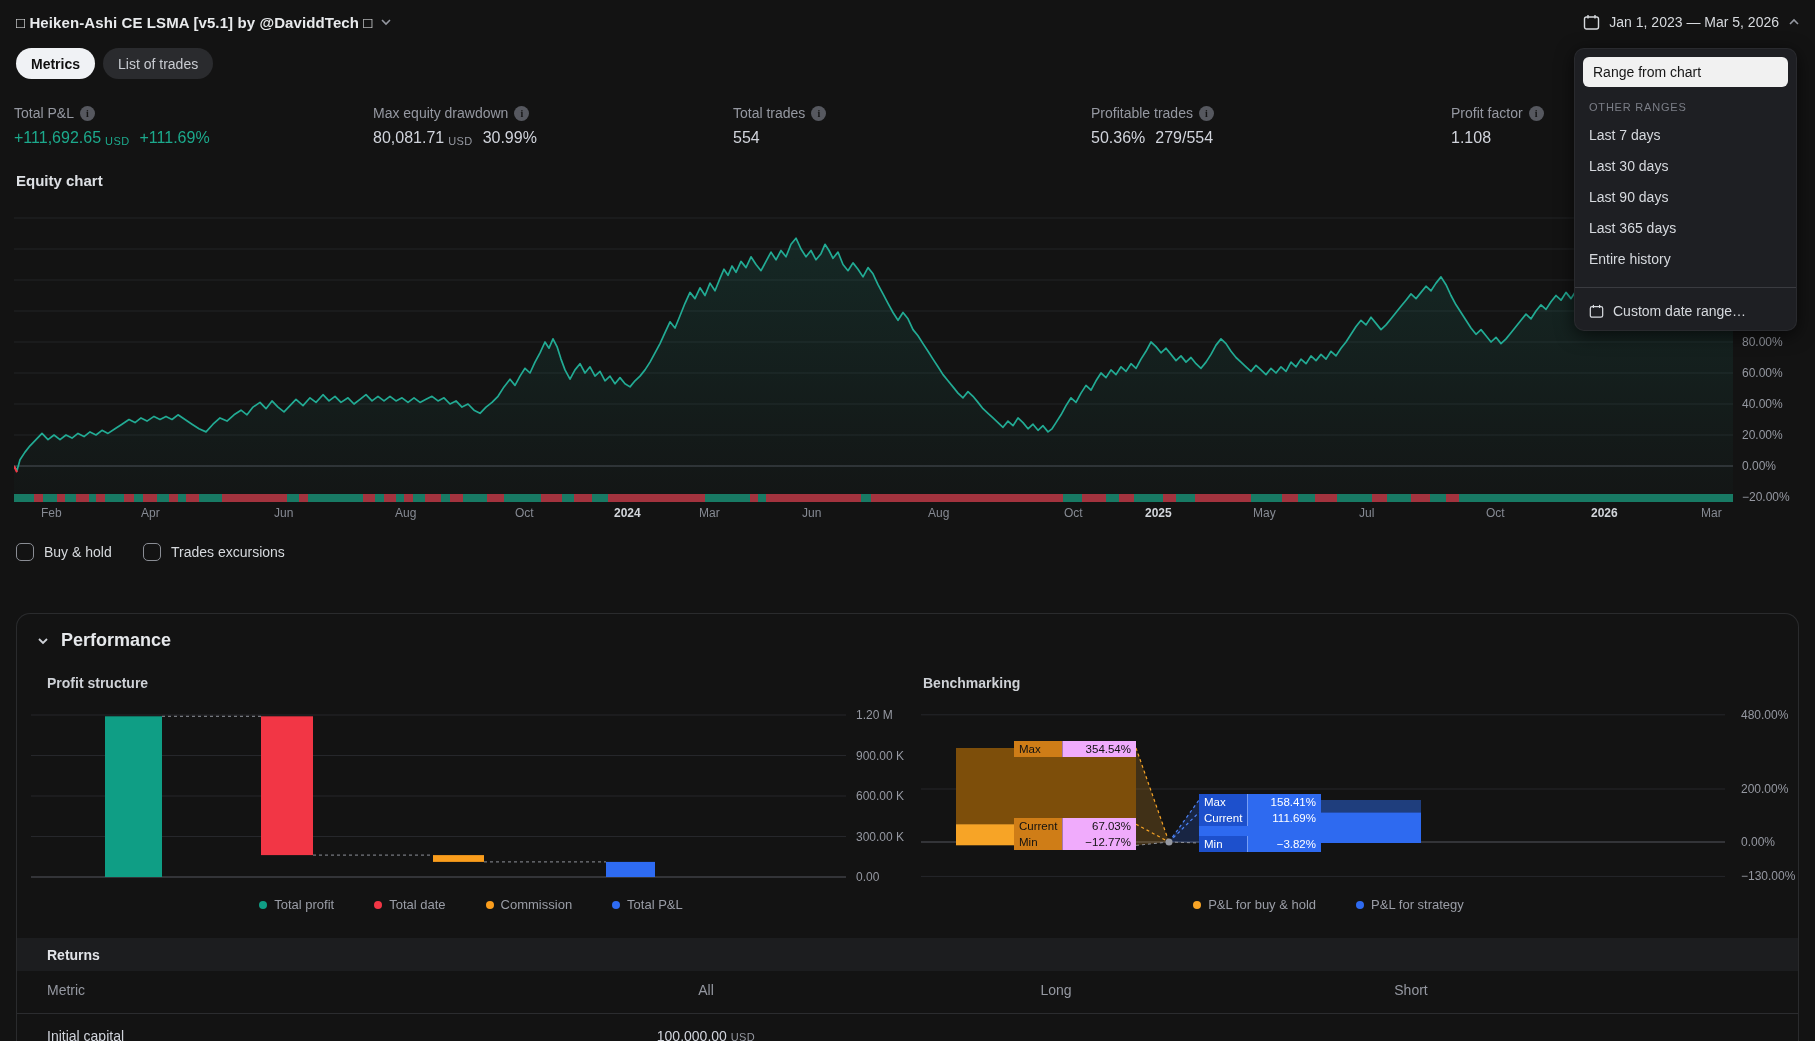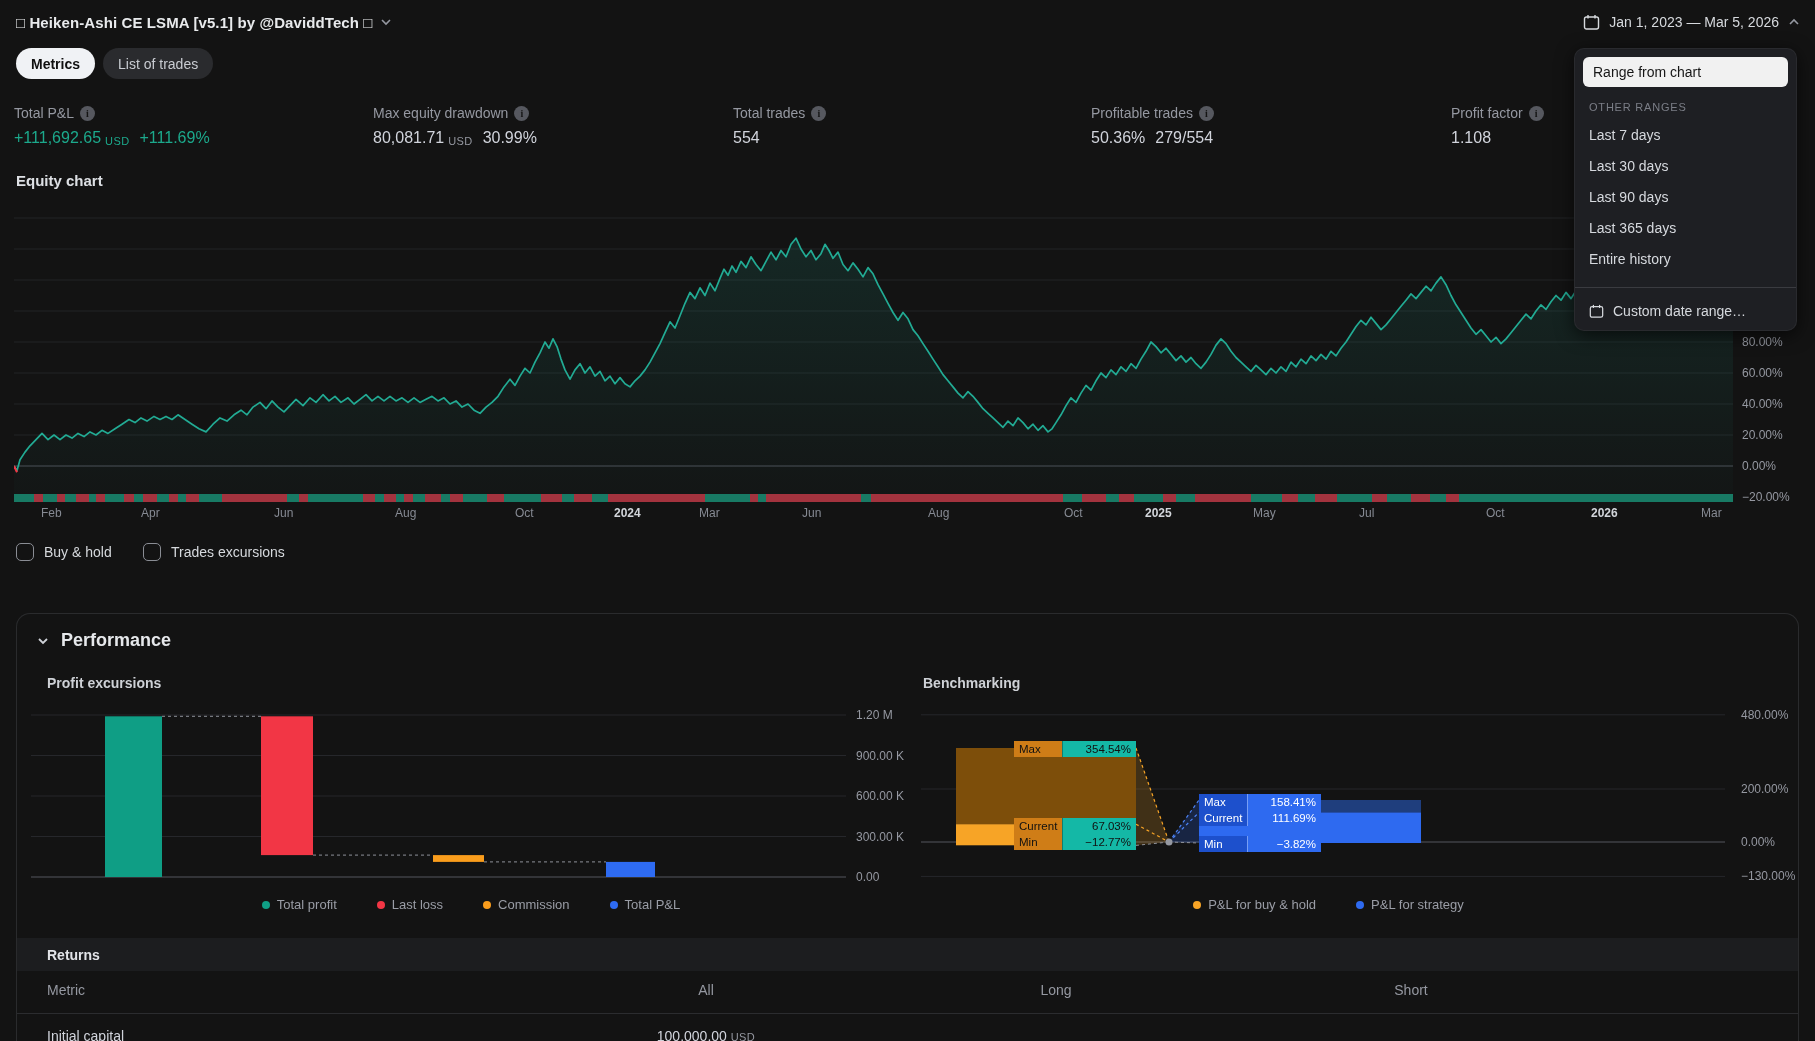--- a/index.html
+++ b/index.html
@@ -71,21 +71,21 @@
   .ptick { position:absolute; font-size:12px; color:#9598a1; white-space:nowrap; }
   .legend { position:absolute; top:283px; display:flex; justify-content:center; gap:40px; }
   .leg-item { display:flex; align-items:center; gap:7px; font-size:13px; color:#9a9da6; }
   .dot { width:8px; height:8px; border-radius:50%; }
 
   
   .bbox { position:absolute; width:122px; height:16px; display:flex; font-size:11.5px; line-height:16px; }
   .bbox .bl { width:48px; padding-left:5px; }
   .bbox .bv { width:74px; text-align:right; padding-right:5px; }
   .bbox.orange .bl { background:#cf7d17; color:#111; }
-  .bbox.orange .bv { background:#14b8a6; color:#111; border-left:1px solid rgba(0,0,0,.3); }
+  .bbox.orange .bv { background:#f0abfc; color:#111; border-left:1px solid rgba(0,0,0,.3); }
   .bbox.blue .bl { background:#1d50cc; color:#fff; }
   .bbox.blue .bv { background:#2e6af0; color:#fff; border-left:1px solid rgba(255,255,255,.35); }
 
   
   .returns-bar { position:absolute; left:0; right:0; top:324px; height:33px; background:#1c1d1f;
           display:flex; align-items:center; padding-left:30px; }
   .returns-bar span { font-size:14px; font-weight:bold; color:#e2e4e8; }
   .tbl-cell { position:absolute; top:368px; font-size:14px; color:#9598a1; }
   .tbl-cell.center { width:160px; text-align:center; }
   .tbl-divider { position:absolute; left:0; right:0; top:399px; height:1px; background:#2b2c2f; }
@@ -323,21 +323,21 @@
   </div>
 
   <div class="perf-card">
     <div class="perf-header">
       <svg class="chev" viewBox="0 0 12 12">
         <polyline points="2,4 6,8 10,4" fill="none" stroke="#cfd2d8" stroke-width="1.8"></polyline>
       </svg>
       <span class="pt">Performance</span>
     </div>
 
-    <div class="sub-title" style="left:30px">Profit excursions</div>
+    <div class="sub-title" style="left:30px">Profit structure</div>
     <div class="sub-title" style="left:906px">Benchmarking</div>
 
     <svg id="profit-svg" width="880" height="180">
         <line x1="0" y1="8" x2="815" y2="8" stroke="#26272b" stroke-width="1"></line>
         <line x1="0" y1="48.5" x2="815" y2="48.5" stroke="#26272b" stroke-width="1"></line>
         <line x1="0" y1="89" x2="815" y2="89" stroke="#26272b" stroke-width="1"></line>
         <line x1="0" y1="129.5" x2="815" y2="129.5" stroke="#26272b" stroke-width="1"></line>
         <line x1="0" y1="170" x2="815" y2="170" stroke="#55575e" stroke-width="1"></line>
         <rect x="74" y="9.3" width="57" height="160.7" fill="#0f9e85"></rect>
         <line x1="131" y1="9.3" x2="230" y2="9.3" stroke="#8e9199" stroke-width="1" stroke-dasharray="3 3"></line>
@@ -354,21 +354,21 @@
         <div class="ptick" style="left: 839px; top: 215.5px;">300.00 K</div>
         <div class="ptick" style="left: 839px; top: 256px;">0.00</div>
       </div>
     <div id="profit-legend" class="legend" style="left:14px; width:880px;">
         <div class="leg-item">
           <div class="dot" style="background: rgb(15, 158, 133);"></div>
           <div class="lt">Total profit</div>
         </div>
         <div class="leg-item">
           <div class="dot" style="background: rgb(242, 54, 69);"></div>
-          <div class="lt">Last loss</div>
+          <div class="lt">Total date</div>
         </div>
         <div class="leg-item">
           <div class="dot" style="background: rgb(250, 157, 28);"></div>
           <div class="lt">Commission</div>
         </div>
         <div class="leg-item">
           <div class="dot" style="background: rgb(46, 107, 242);"></div>
           <div class="lt">Total P&amp;L</div>
         </div>
       </div>

